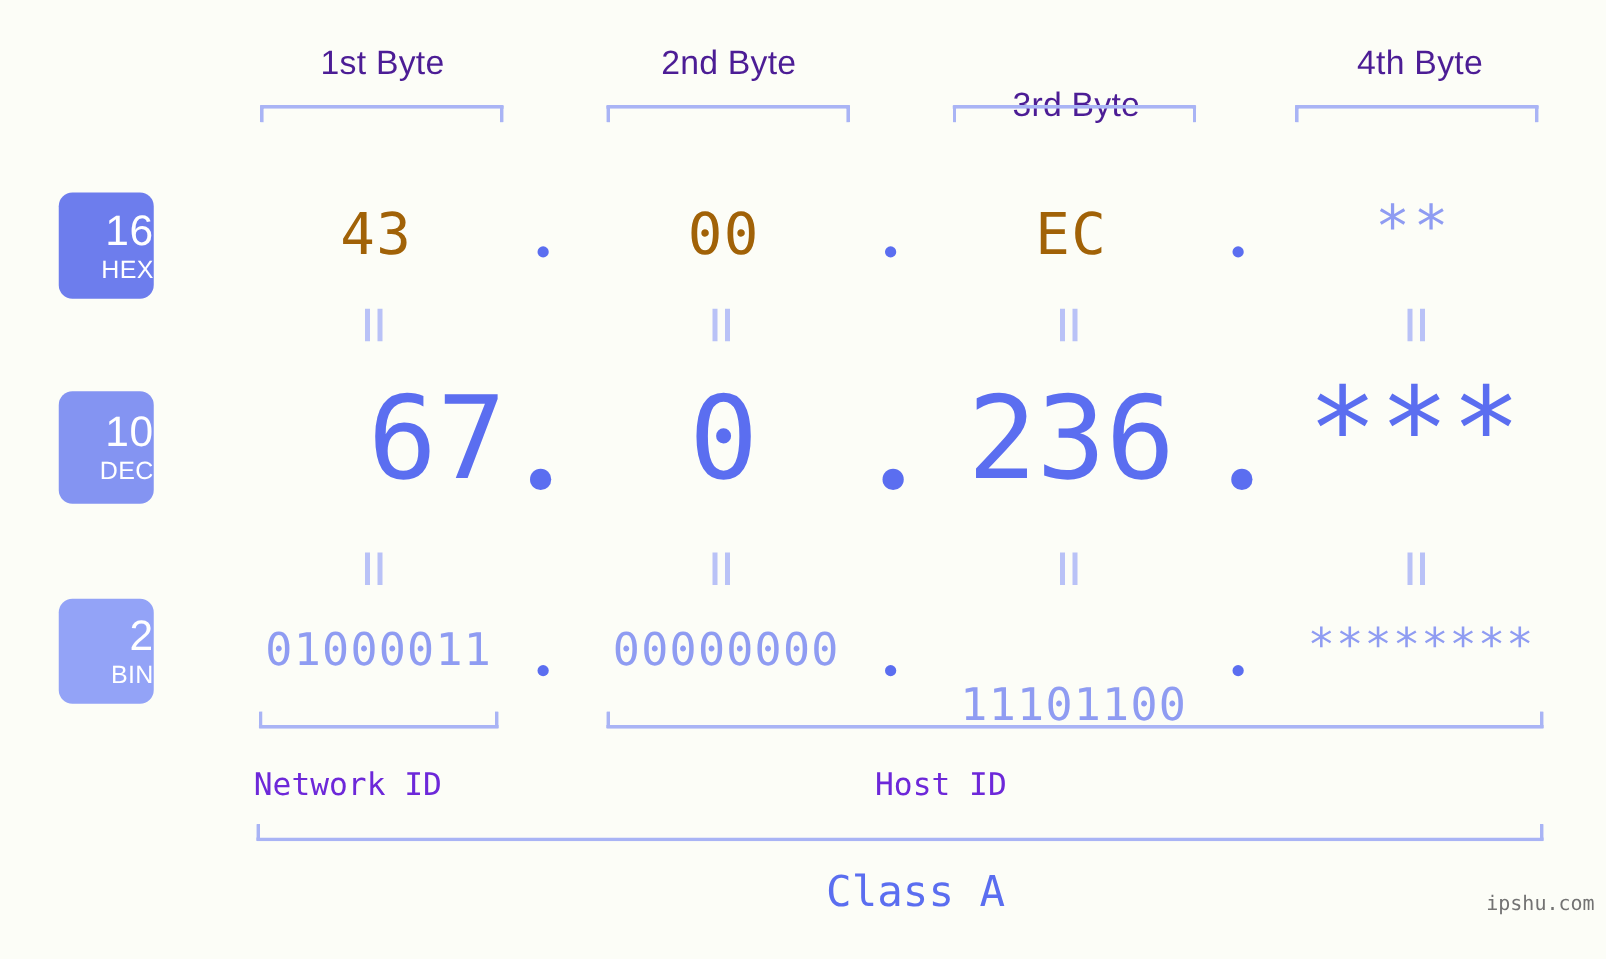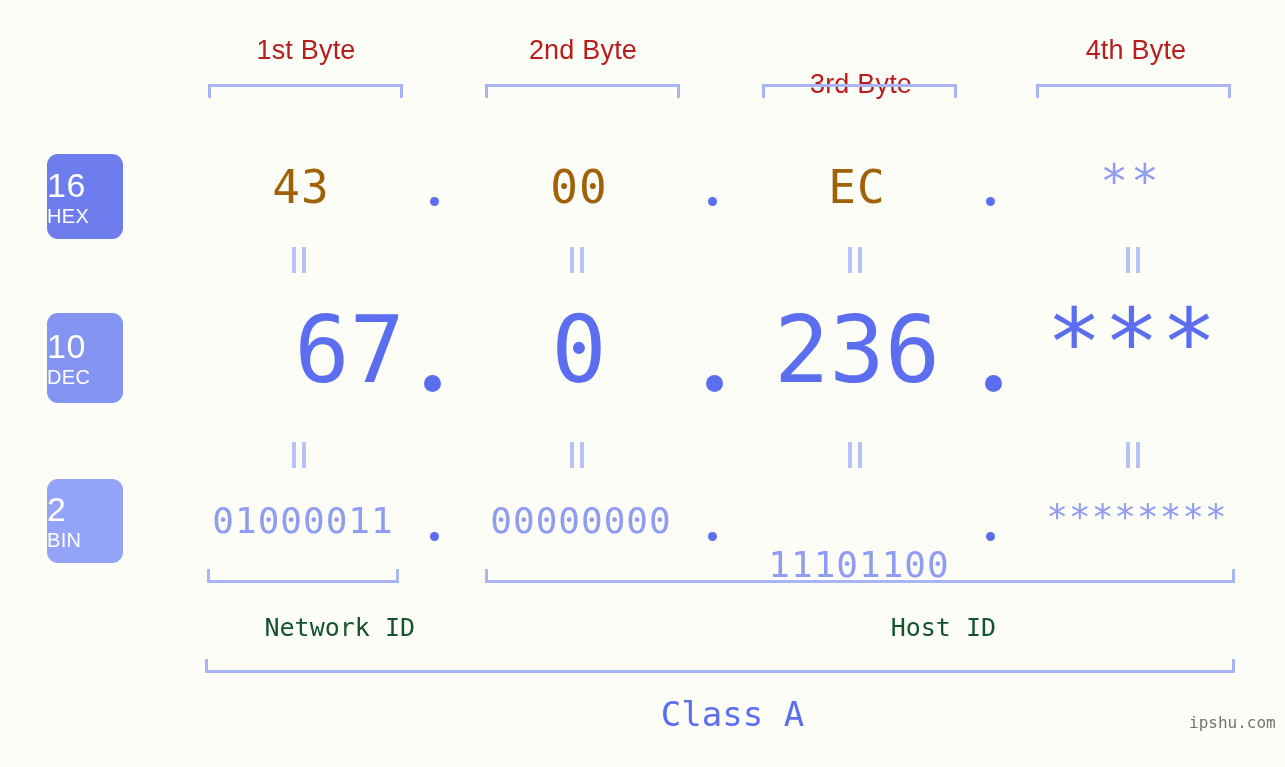--- a/index.html
+++ b/index.html
@@ -17,21 +17,21 @@
   #stage {
     position: relative;
     width: 1285px;
     height: 767px;
   }
 
   
   .byte-header {
     position: absolute;
     text-align: center;
-    color: #b91c1c;
+    color: #4c1d95;
     font-family: "Liberation Sans", sans-serif;
     font-size: 27px;
     letter-spacing: 0.2px;
     white-space: nowrap;
   }
 
   
   .top-bracket {
     position: absolute;
     border: 3px solid #a9b4f5;
@@ -44,21 +44,21 @@
   
   .badge {
     position: absolute;
     width: 76px;
     border-radius: 11px;
     color: #ffffff;
     text-align: center;
     box-sizing: border-box;
     display: flex;
     flex-direction: column;
-    align-items: flex-start;
+    align-items: flex-end;
     justify-content: center;
     line-height: 1;
   }
   .badge .num {
     font-size: 34px;
     font-weight: 400;
     letter-spacing: 0.5px;
   }
   .badge .lbl {
     font-size: 20px;
@@ -134,22 +134,22 @@
     position: absolute;
     border: 3px solid #a9b4f5;
     border-top: none;
     height: 14px;
     box-sizing: border-box;
     border-radius: 1px;
   }
 
   .id-label {
     position: absolute;
-    text-align: right;
-    color: #14532d;
+    text-align: left;
+    color: #6d28d9;
     font-family: "DejaVu Sans Mono", monospace;
     font-size: 25px;
     white-space: nowrap;
   }
 
   .class-label {
     position: absolute;
     text-align: center;
     color: #5b6ef0;
     font-family: "DejaVu Sans Mono", monospace;

